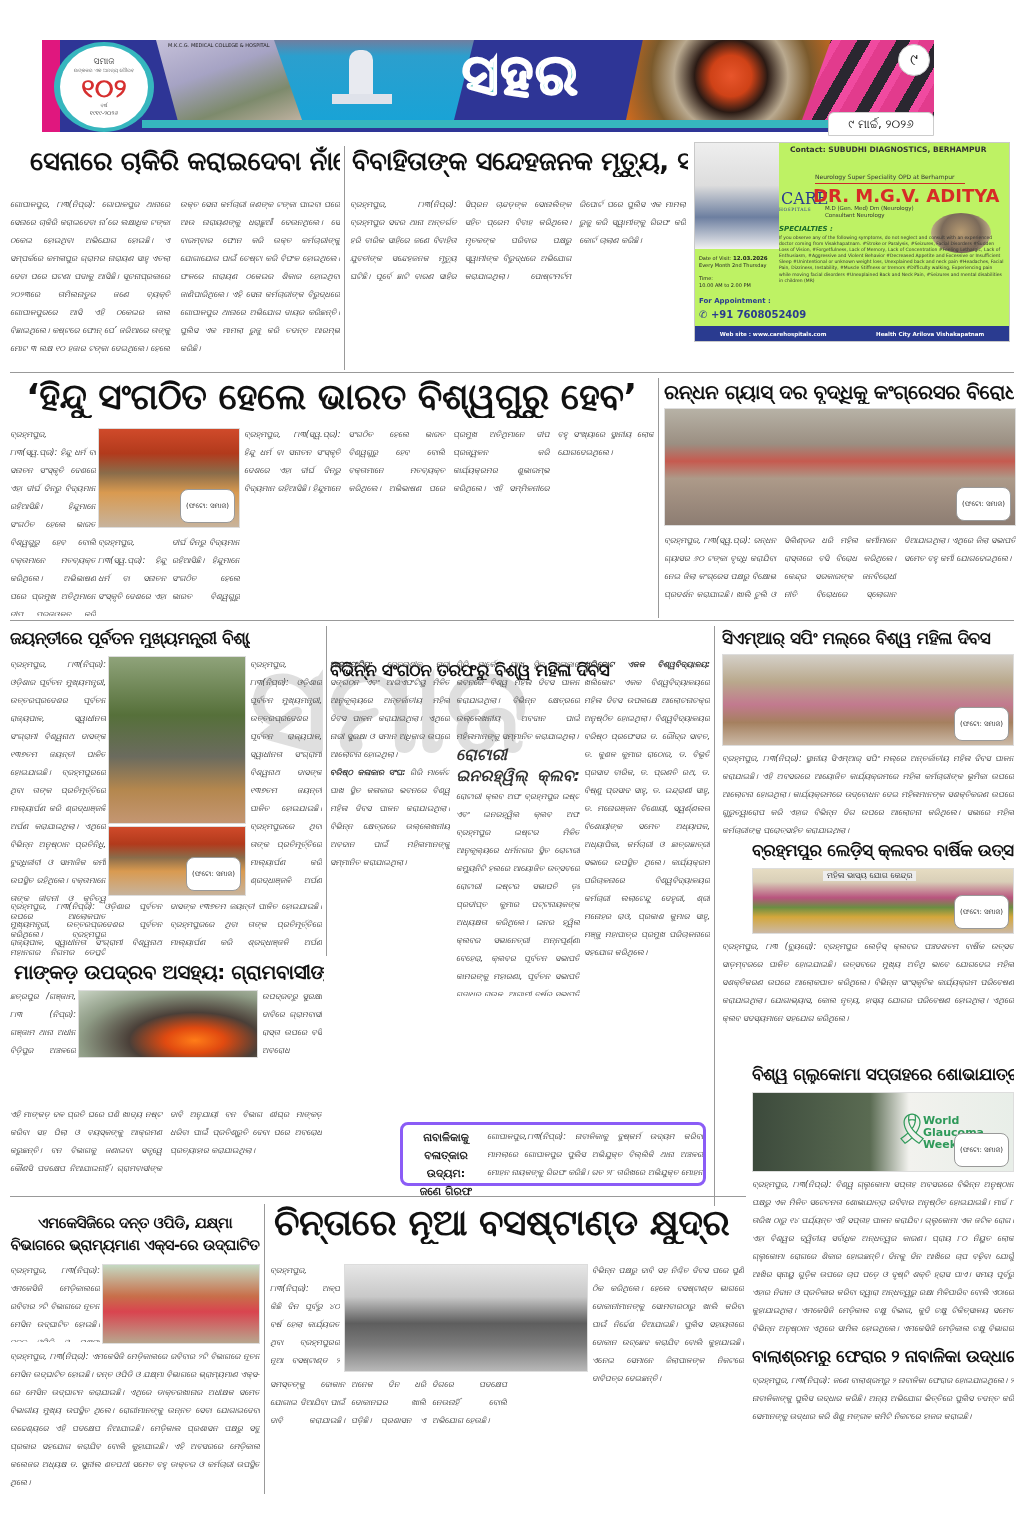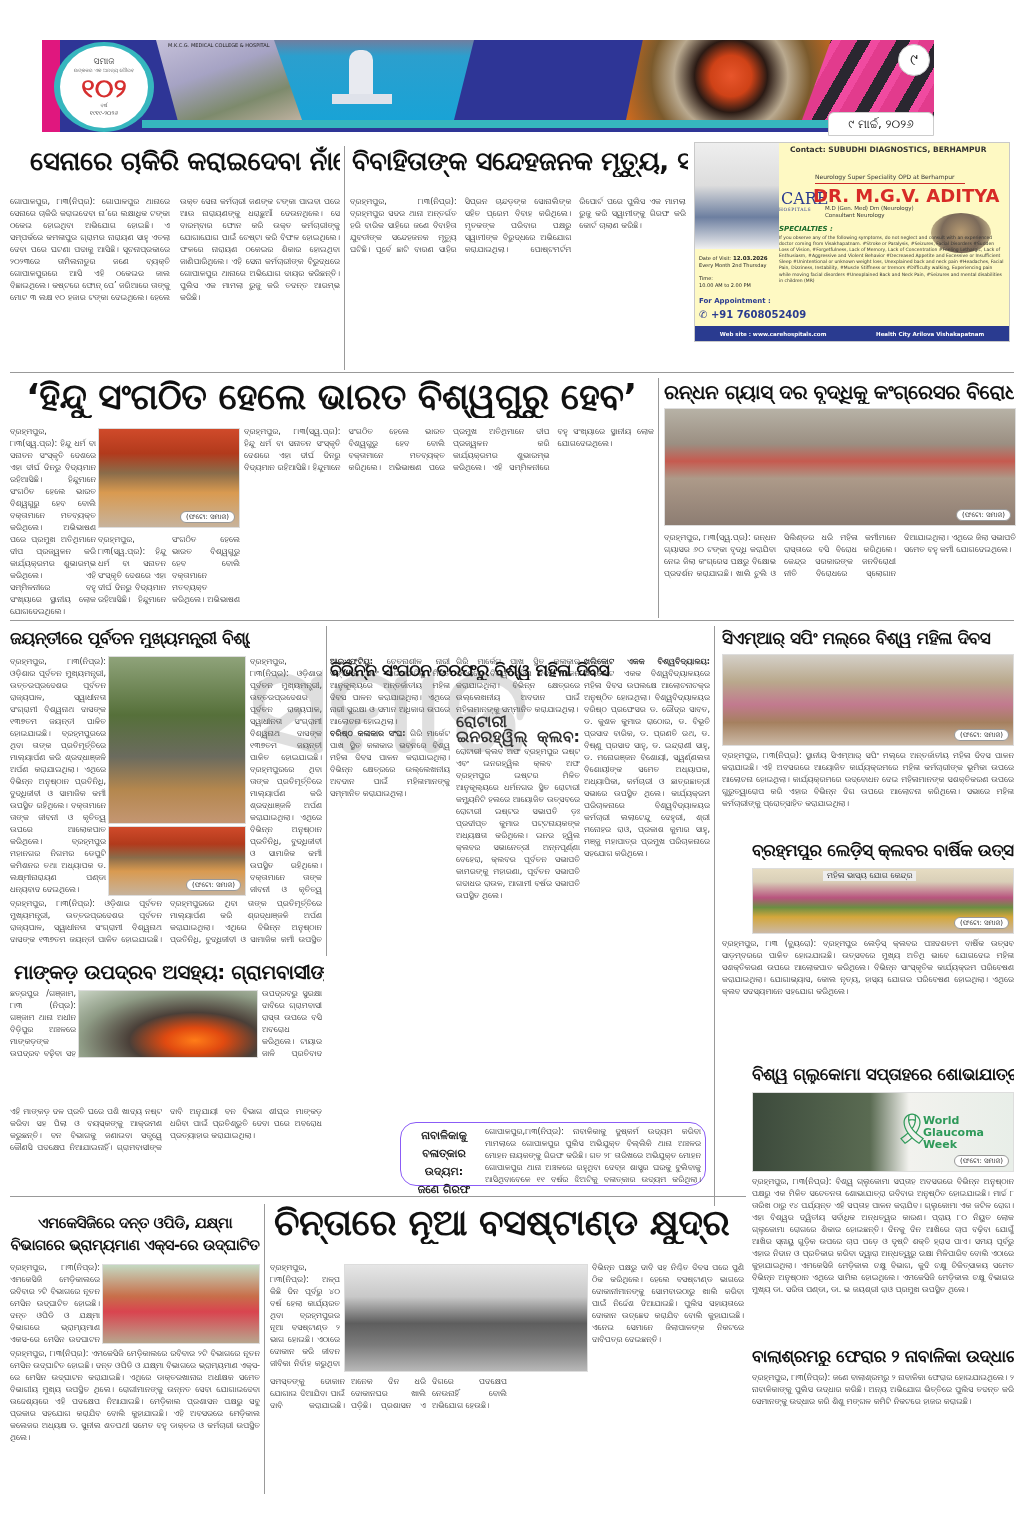--- a/index.html
+++ b/index.html
@@ -31,61 +31,61 @@
   .date-box { left: 828px; top: 112px; width: 106px; height: 24px; background: #ffffff; border: 1px solid #ccc; border-radius: 6px 6px 0 0; font-size: 12px; text-align: center; line-height: 22px; color: #222; }
 
   
   .hl { position: absolute; font-weight: bold; color: #111; white-space: nowrap; overflow: hidden; letter-spacing: -0.5px; }
   .hl-xl { font-size: 36px; }
   .hl-lg { font-size: 26px; }
   .hl-md { font-size: 20px; }
   .hl-sm { font-size: 17px; }
 
   
-  .col { position: absolute; font-size: 8px; line-height: 12px; color: #333; text-align: justify; overflow: hidden; }
+  .col { position: absolute; font-size: 8px; line-height: 18px; color: #333; text-align: justify; overflow: hidden; font-style: italic; }
 
   .rule-v { position: absolute; width: 1px; background: #999; }
   .rule-h { position: absolute; height: 1px; background: #999; }
 
   
   .img { position: absolute; overflow: hidden; border: 1px solid #ddd; }
-  .caption-tag { position: absolute; right: 4px; bottom: 4px; font-size: 7px; background: #fff; border-radius: 8px; padding: 1px 5px; color: #222; border: 1px solid #999; }
+  .caption-tag { position: absolute; right: 4px; bottom: 4px; font-size: 7px; background: #fff; border-radius: 8px; padding: 12px 5px; color: #222; border: 1px solid #999; }
 
   .img-stage { background: linear-gradient(180deg,#d04a2a 0%,#b23a1c 25%,#8a6c4a 45%,#d99a50 65%,#c7b39c 100%); }
   .img-protest { background: linear-gradient(180deg,#b7b2a6 0%,#9b8f82 30%,#c65a4f 45%,#ad9a89 60%,#8d7d72 100%); }
   .img-statue { background: linear-gradient(180deg,#8fa37a 0%,#56703a 35%,#6b6b5e 60%,#b4874e 80%,#c49672 100%); }
   .img-mall { background: linear-gradient(180deg,#d4d0c8 0%,#b9a88c 30%,#c27a8f 55%,#a5805f 75%,#cbb9a6 100%); }
   .img-ladies { background: linear-gradient(180deg,#e6dcc2 0%,#d9cfb8 20%,#b8547e 45%,#6a8e43 60%,#d4a73b 75%,#cbb9a6 100%); }
   .img-fire { background: radial-gradient(ellipse at 65% 75%,#ff7d18 0%,#e14a10 18%,#4a3f38 40%,#8f9c86 70%,#c9d4c4 100%); }
   .img-glaucoma { background: linear-gradient(90deg,#3c4a3c 0%,#5a6b52 45%,#f2f2ee 60%,#e8eee8 100%); }
   .img-xray { background: linear-gradient(180deg,#c4d9c2 0%,#c86f4a 40%,#d9444f 60%,#b8a68e 100%); }
   .img-market { background: linear-gradient(180deg,#e6e6e6 0%,#c8c8c8 30%,#5e5e5e 55%,#7a7a7a 75%,#b8b8b8 100%); }
   .img-doctor { background: linear-gradient(180deg,#eeeeee 0%,#dddddd 40%,#6d7fa0 70%,#f0f0f0 100%); }
 
   
-  .ad { left: 694px; top: 142px; width: 316px; height: 200px; border: 1px solid #c9c9c9; background: #fef9c3; overflow: hidden; }
+  .ad { left: 694px; top: 142px; width: 316px; height: 200px; border: 1px solid #c9c9c9; background: #bef264; overflow: hidden; }
   .ad .doc-photo { position: absolute; left: 0; top: 0; width: 84px; height: 106px; }
   .ad .ad-contact { position: absolute; left: 95px; top: 2px; font-size: 7.5px; font-weight: bold; color: #333; }
   .ad .ad-hosp { position: absolute; left: 96px; top: 12px; font-size: 13px; font-weight: bold; color: #2a3b90; letter-spacing: 0.2px; }
   .ad .ad-opd { position: absolute; left: 120px; top: 30px; font-size: 6px; color: #333; }
   .ad .ad-line { position: absolute; left: 120px; top: 40px; width: 150px; height: 1px; background: #cc2a2a; }
   .ad .care-logo { position: absolute; left: 86px; top: 46px; font-size: 16px; font-family: "DejaVu Serif", serif; color: #2a3b90; }
   .ad .care-sub { position: absolute; left: 84px; top: 64px; font-size: 4.5px; font-family: "DejaVu Serif", serif; color: #2a3b90; letter-spacing: 0.5px; }
   .ad .ad-dr { position: absolute; left: 118px; top: 42px; font-size: 18px; font-weight: bold; color: #d72b27; }
   .ad .ad-deg { position: absolute; left: 130px; top: 62px; font-size: 5.5px; color: #333; line-height: 7px; }
   .ad .brain { position: absolute; left: 236px; top: 70px; width: 60px; height: 40px; border-radius: 50%; background: radial-gradient(circle,#b79b72 0%,#7b6a5a 55%,#e9d9a3 100%); }
   .ad .ad-spec { position: absolute; left: 84px; top: 82px; font-size: 7px; font-style: italic; font-weight: bold; color: #1a6a2a; }
   .ad .ad-sym { position: absolute; left: 84px; top: 92px; width: 226px; font-size: 4.5px; line-height: 6.1px; color: #333; }
   .ad .ad-left { position: absolute; left: 4px; top: 112px; width: 80px; font-size: 5px; line-height: 7px; color: #222; }
   .ad .ad-left b { font-size: 5.5px; }
   .ad .ad-appt { position: absolute; left: 4px; top: 154px; font-size: 7px; font-weight: bold; color: #2a3b90; }
   .ad .ad-phone { position: absolute; left: 4px; top: 166px; font-size: 10px; font-weight: bold; color: #2a3b90; }
   .ad .ad-footer { position: absolute; left: 0; bottom: 0; width: 100%; height: 15px; background: #2a3b90; color: #fff; font-size: 5.5px; display: flex; justify-content: space-around; align-items: center; font-weight: bold; }
 
-  .boxed { position: absolute; border: 1px solid #8b5cf6; border-radius: 16px; }
+  .boxed { position: absolute; border: 3px solid #8b5cf6; border-radius: 8px; }
 
   .watermark { position: absolute; left: 250px; top: 640px; font-size: 120px; font-weight: bold; color: rgba(80,80,80,0.18); pointer-events: none; }
 </style>
 </head>
 <body>
 
 <div class="abs masthead">
   <div class="pink-strip"></div>
   <div class="logo-ring"></div>
   <div class="logo">
@@ -95,20 +95,21 @@
     <span class="logo-sub">ବର୍ଷ</span>
     <span class="logo-years">୧୯୧୯-୨୦୨୬</span>
   </div>
   <div class="photo ph-college">
     <span class="banner-txt">M.K.C.G. MEDICAL COLLEGE &amp; HOSPITAL</span>
   </div>
   <div class="photo ph-shiva">
     <div class="statue"></div>
     <div class="base"></div>
   </div>
+  <div class="section-title">ସହର</div>
   <div class="photo ph-deity"></div>
   <div class="photo ph-saree"></div>
   <div class="teal-bar"></div>
 </div>
 <div class="abs page-num">୯</div>
 <div class="abs date-box">୯ ମାର୍ଚ୍ଚ, ୨୦୨୬</div>
 
 <div class="hl hl-lg" style="left:30px;top:146px;width:310px;">ସେନାରେ ଚାକିରି କରାଇଦେବା ନାଁରେ ଠକେଇ</div>
 <div class="col" style="left:10px;top:196px;width:330px;height:170px;column-count:2;column-gap:10px;">ଗୋପାଳପୁର, ୮ା୩(ନିପ୍ର): ଗୋପାଳପୁର ଥାନାରେ ସେନାରେ ଚାକିରି କରାଇଦେବା ନା’ରେ ଲକ୍ଷାଧିକ ଟଙ୍କା ଠକେଇ ହୋଇଥିବା ଅଭିଯୋଗ ହୋଇଛି। ଏ ସମ୍ପର୍କରେ କମଳାପୁର ଗ୍ରାମର ନାରାୟଣ ସାହୁ ଏତଲା ଦେବା ପରେ ଘଟଣା ପଦାକୁ ଆସିଛି। ସୂଚନାପ୍ରକାରେ ୨୦୨୩ରେ ତାମିଲନାଡୁର ଜଣେ ବ୍ୟକ୍ତି ଗୋପାଳପୁରରେ ଆସି ଏହି ଠକେଇର ଜାଲ ବିଛାଇଥିଲେ। କଷ୍ଟରେ ଫୋନ୍ ପେ’ ଜରିଆରେ ତାଙ୍କୁ ମୋଟ ୩ ଲକ୍ଷ ୧୦ ହଜାର ଟଙ୍କା ଦେଇଥିଲେ। ହେଲେ ଉକ୍ତ ସେନା କର୍ମଚାରୀ ଜଣଙ୍କ ଟଙ୍କା ପାଇବା ପରେ ଆଉ ନାରାୟଣଙ୍କୁ ଧରାଛୁଆଁ ଦେଉନଥିଲେ। ସେ ବାରମ୍ବାର ଫୋନ କରି ଉକ୍ତ କର୍ମଚାରୀଙ୍କୁ ଯୋଗାଯୋଗ ପାଇଁ ଚେଷ୍ଟା କରି ବିଫଳ ହୋଇଥିଲେ। ଫଳରେ ନାରାୟଣ ଠକେଇର ଶିକାର ହୋଇଥିବା ଜାଣିପାରିଥିଲେ। ଏହି ସେନା କର୍ମଚାରୀଙ୍କ ବିରୁଦ୍ଧରେ ଗୋପାଳପୁର ଥାନାରେ ଅଭିଯୋଗ ଦାୟର କରିଛନ୍ତି। ପୁଲିସ ଏକ ମାମଲା ରୁଜୁ କରି ତଦନ୍ତ ଆରମ୍ଭ କରିଛି।</div>
 <div class="rule-v" style="left:344px;top:146px;height:224px;"></div>

